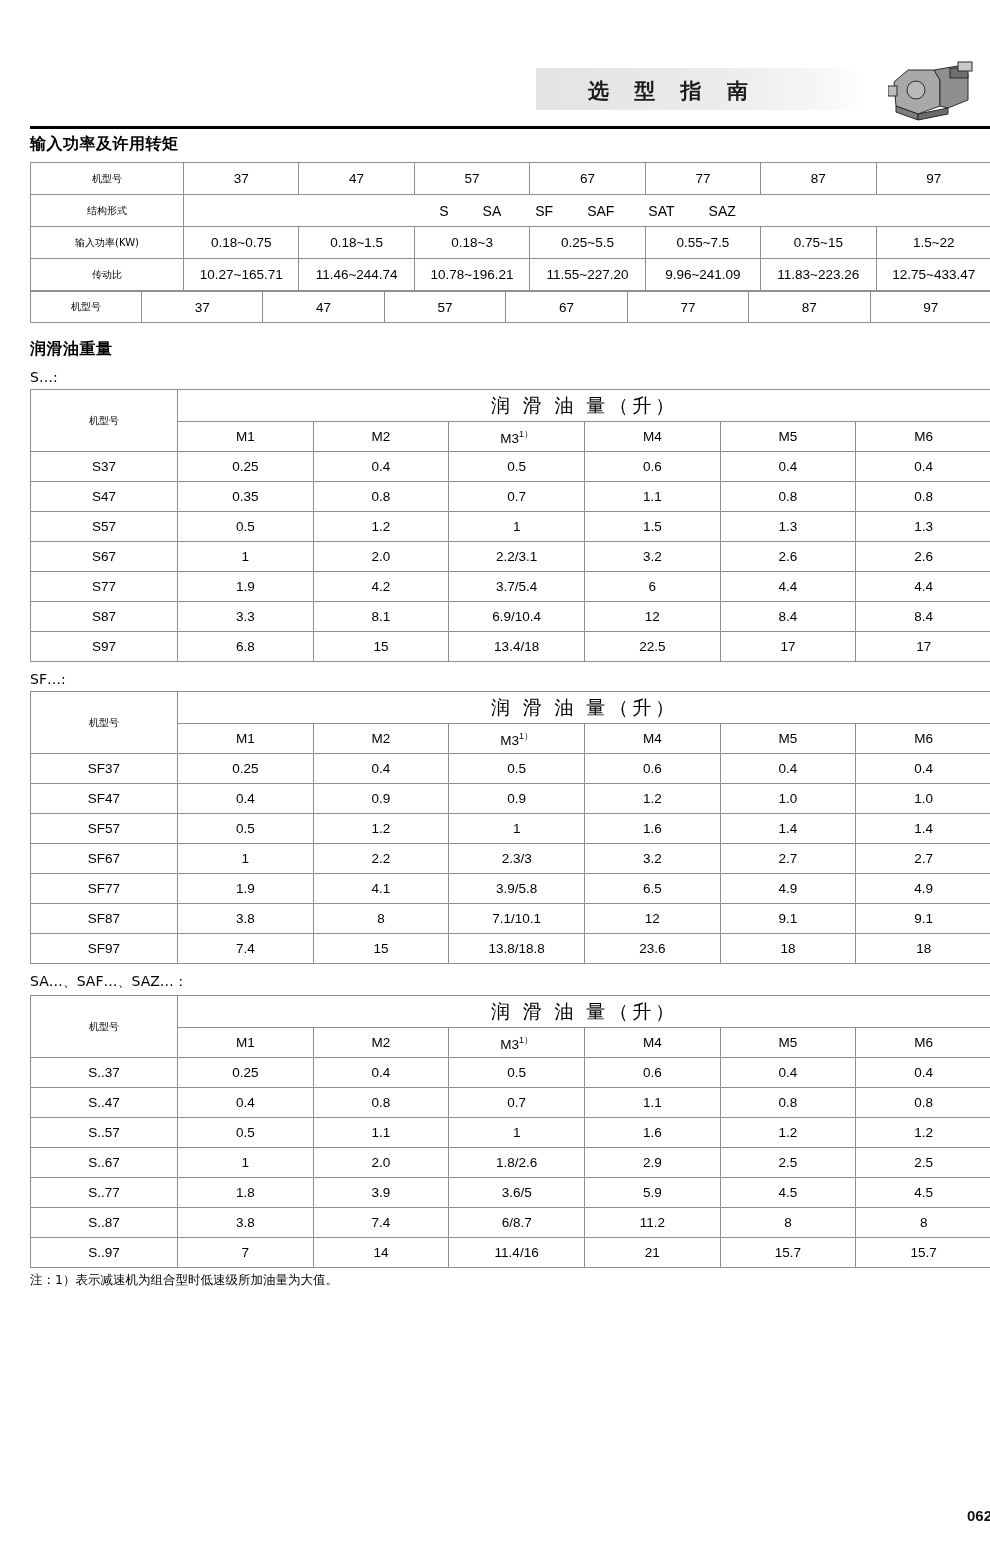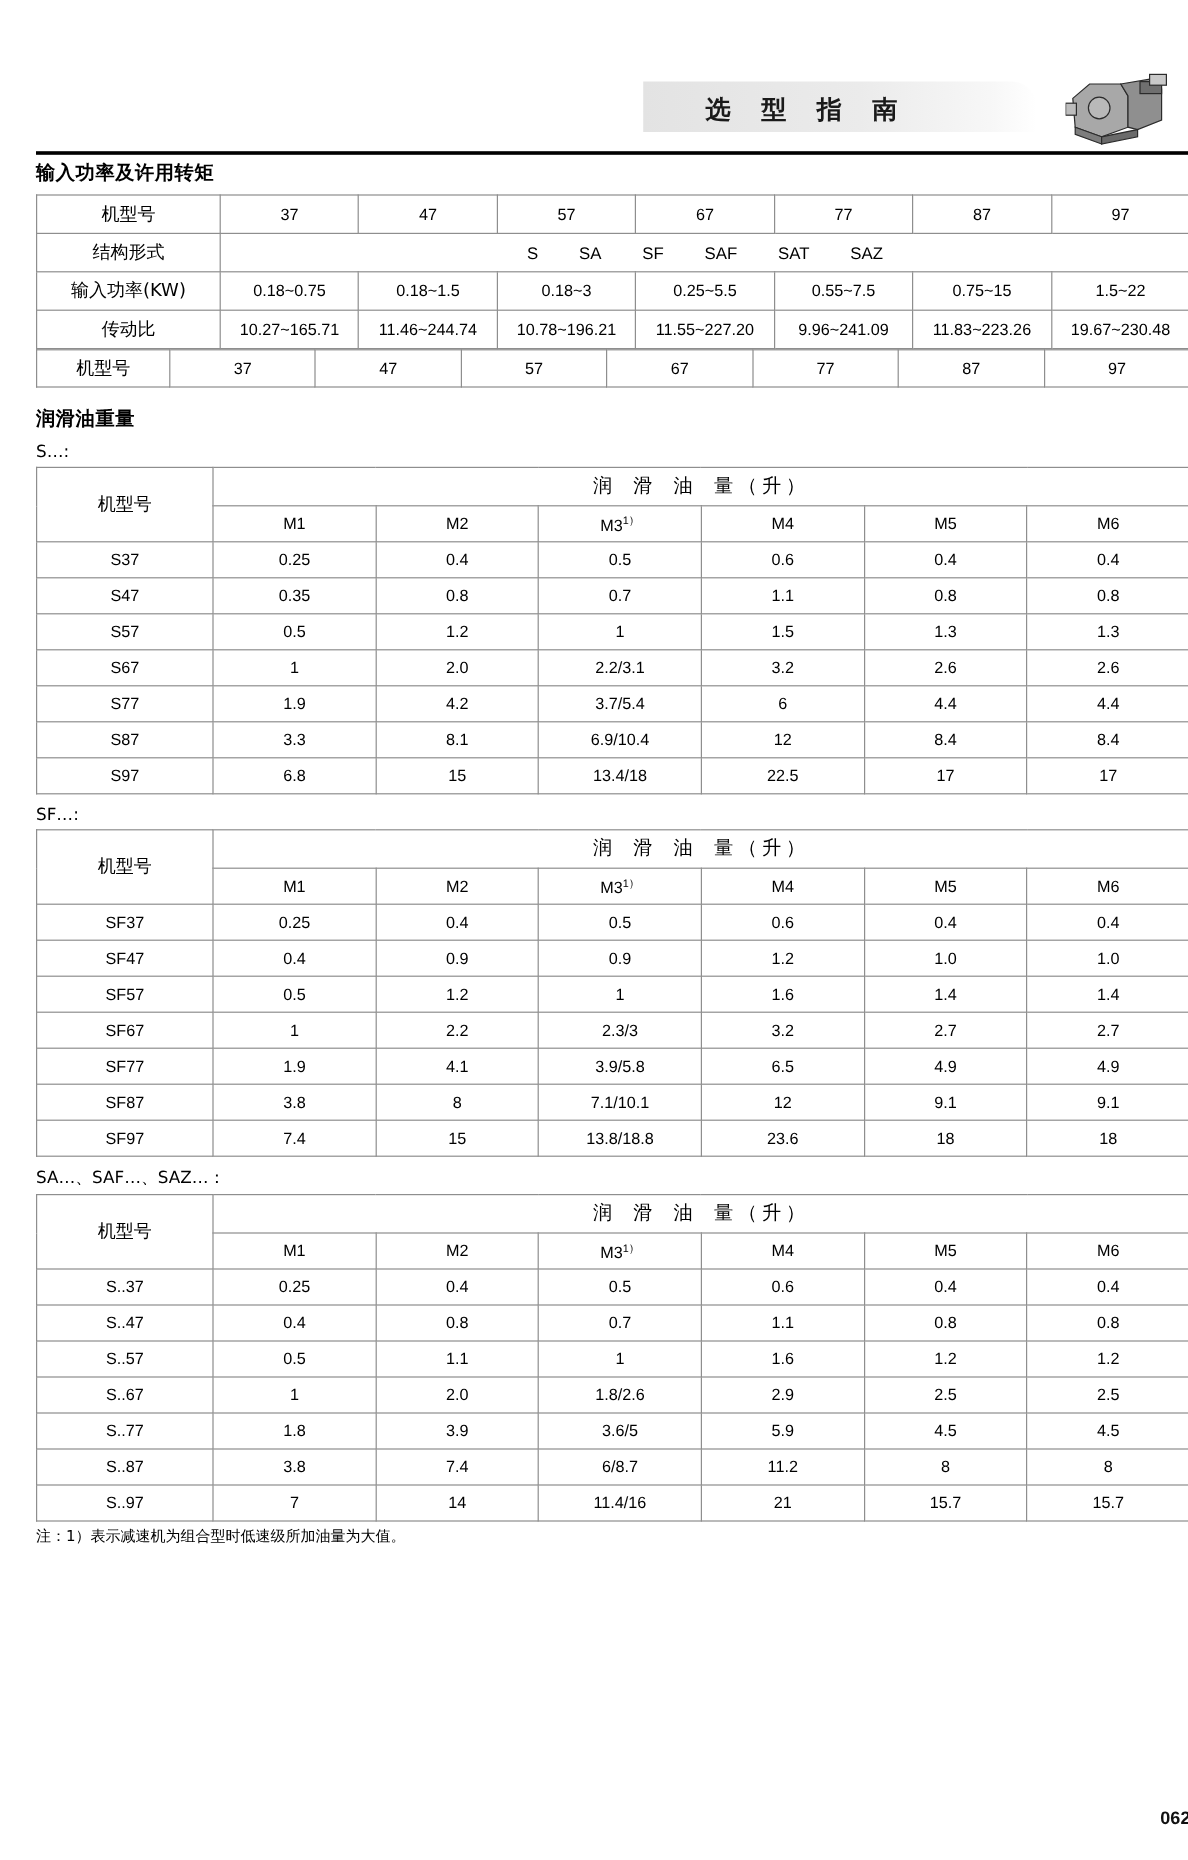--- a/index.html
+++ b/index.html
@@ -94,42 +94,42 @@
     text-align: center;
     vertical-align: middle;
     font-size: 13.5px;
     font-weight: normal;
     padding: 0;
     height: 30px;
     font-family: "Liberation Sans", sans-serif;
   }
   td.cjk, th.cjk {
     font-family: "DejaVu Sans", "Liberation Sans", sans-serif;
-    font-size: 15px;
+    font-size: 10px;
   }
 
   
   #t-power td { height: 31px; }
   #t-power td:first-child { width: 152px; }
   .struct-cell {
     letter-spacing: 0px;
     font-size: 14px;
   }
   .struct-cell span { display: inline-block; padding: 0 17px; }
 
   
   #t-weight td { height: 30px; }
   #t-weight td:first-child { width: 110px; }
 
   
   .oil-table td:first-child { width: 146px; }
   .oil-table .grp-head { height: 32px; }
   .grp-head-text {
-    font-family: Liberation Mono, monospace;
-    font-size: 16px;
+    font-family: Liberation Serif, serif;
+    font-size: 19px;
     letter-spacing: 4px;
   }
   .oil-table .mrow td { height: 29px; }
   .oil-table .datarow td { height: 29px; }
   sup { font-size: 9px; vertical-align: super; }
 
   .pagenum {
     position: absolute;
     right: 14px;
     bottom: 26px;
@@ -195,21 +195,21 @@
         <td>1.5~22</td>
       </tr>
       <tr>
         <td class="cjk">传动比</td>
         <td>10.27~165.71</td>
         <td>11.46~244.74</td>
         <td>10.78~196.21</td>
         <td>11.55~227.20</td>
         <td>9.96~241.09</td>
         <td>11.83~223.26</td>
-        <td>19.67~230.48</td>
+        <td>12.75~433.47</td>
       </tr>
     </tbody>
   </table>
 
   <table id="t-weight">
     <tbody>
       <tr>
         <td class="cjk">机型号</td>
         <td>37</td>
         <td>47</td>

